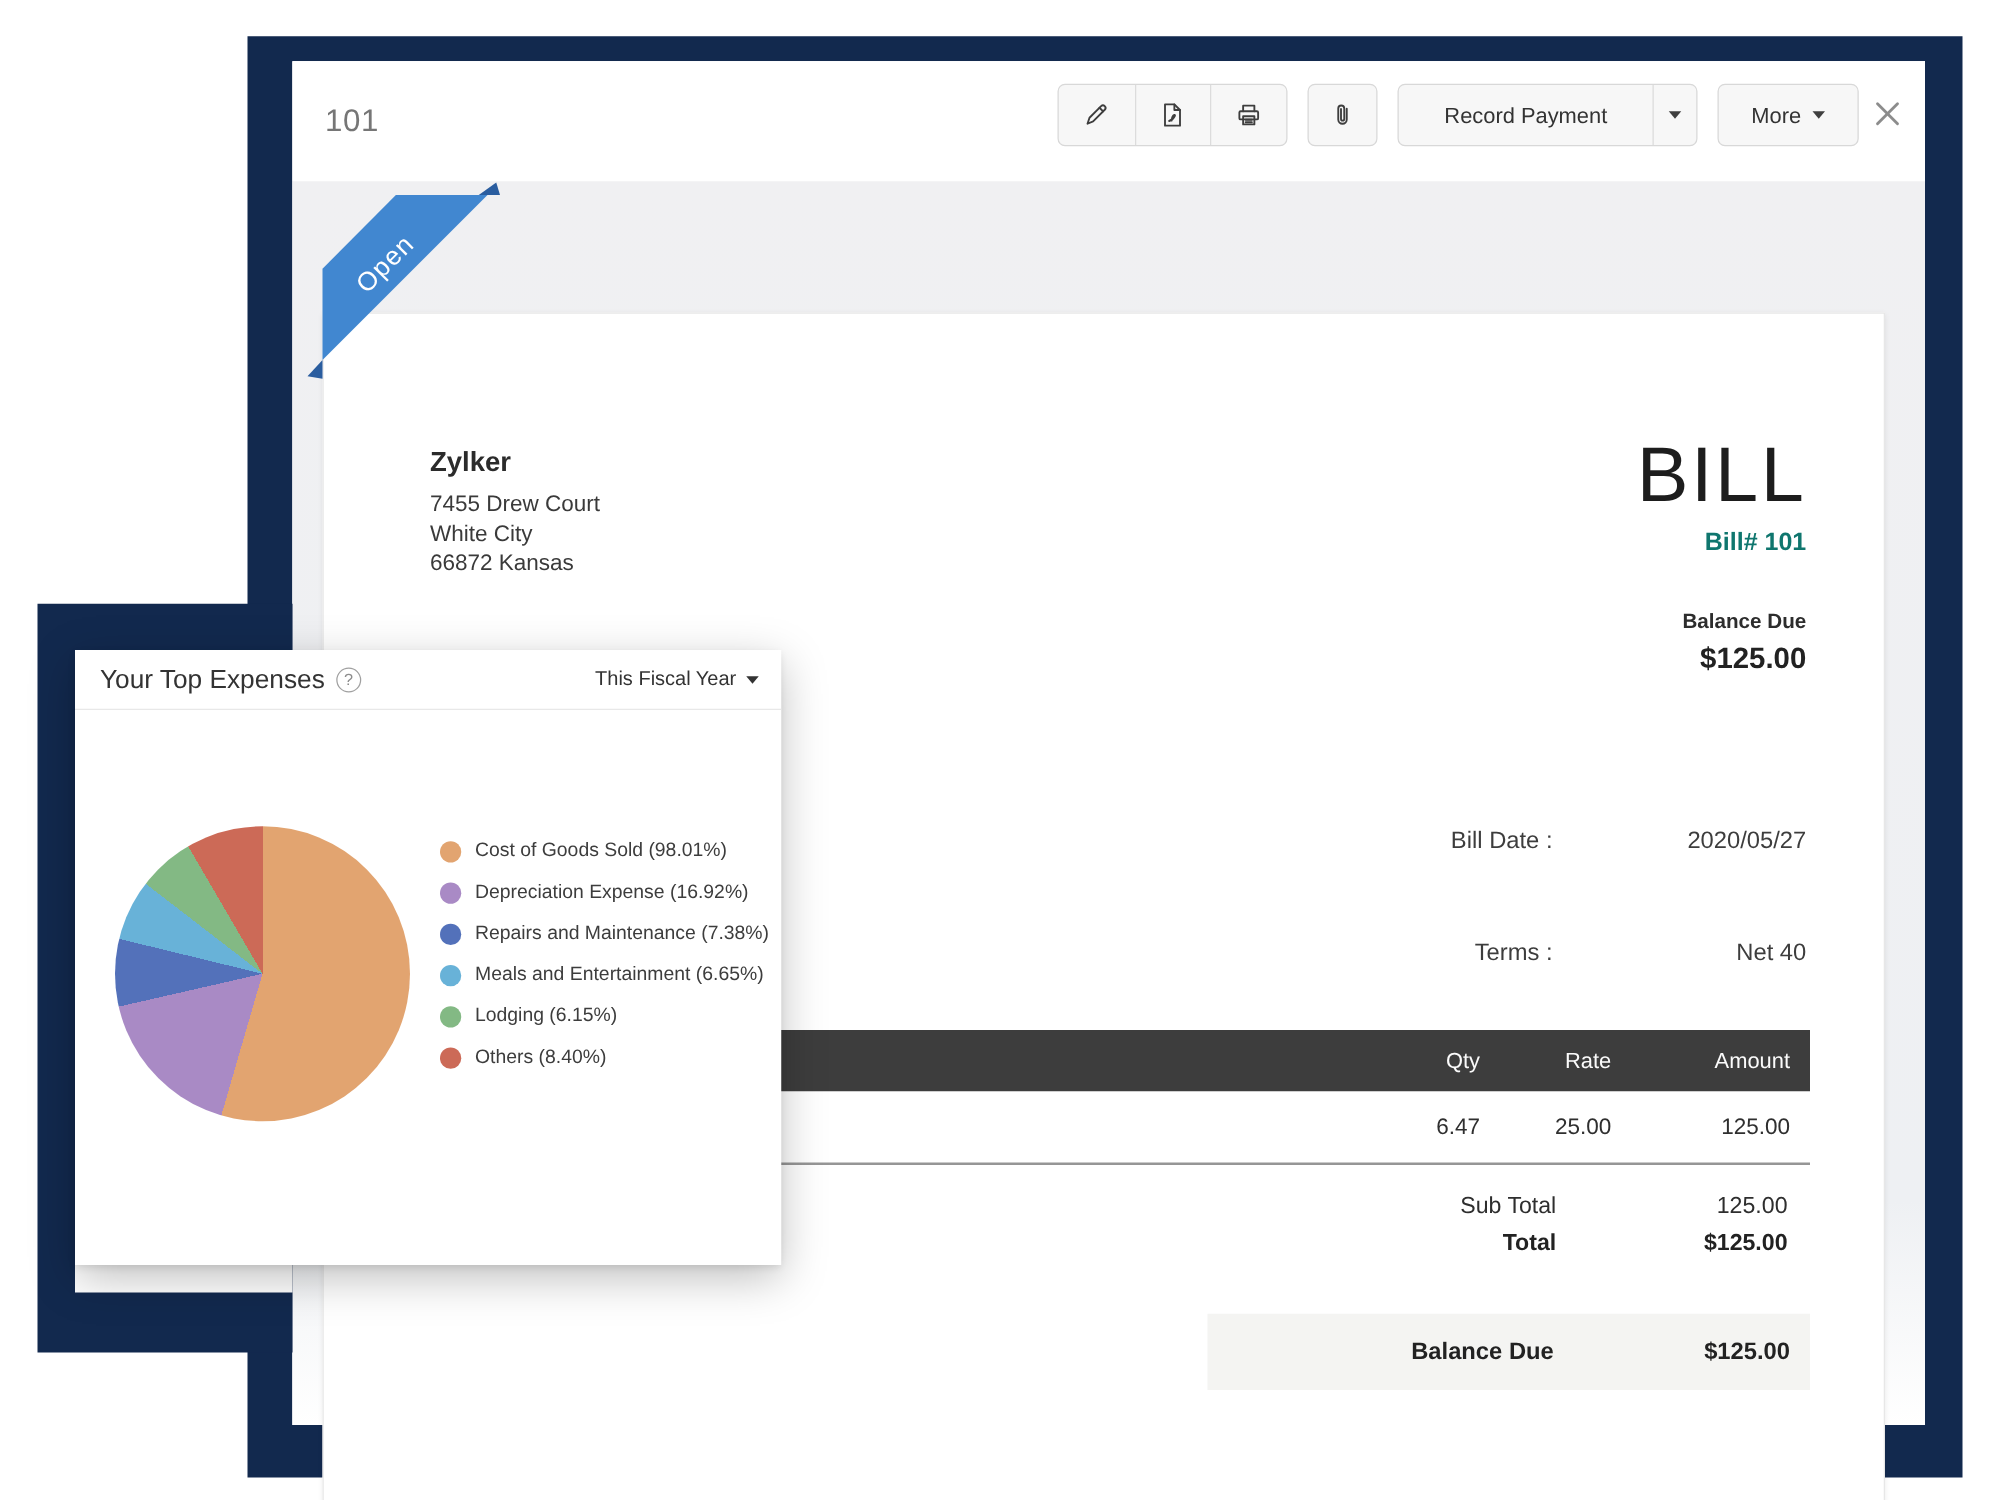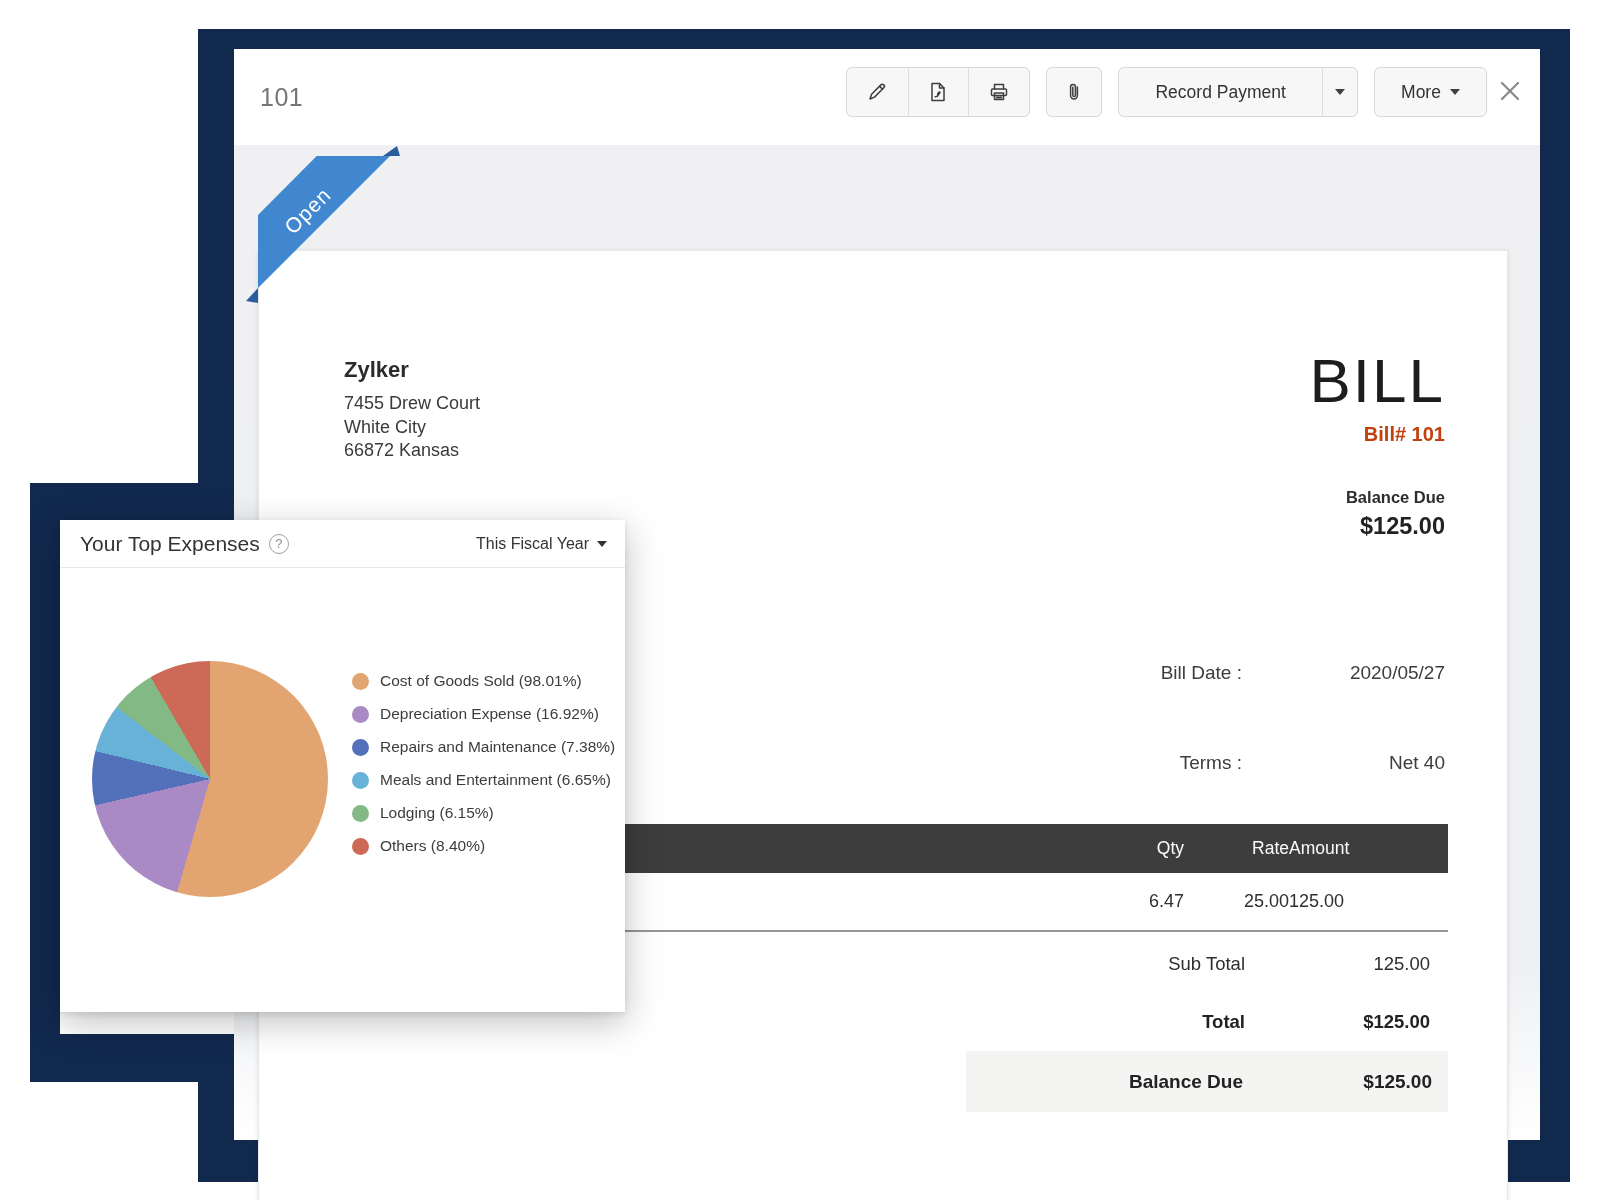--- a/index.html
+++ b/index.html
@@ -43,35 +43,35 @@
   .paper { position:absolute; left:24px; top:105px; width:1250px; height:986px;
     background:#ffffff; border:1px solid #e7e7e7; box-shadow:0 1px 5px rgba(0,0,0,0.10); }
   .ribbon-svg { position:absolute; left:6px; top:91px; width:170px; height:170px; overflow:visible; pointer-events:none; }
 
   .vendor { position:absolute; left:85px; top:106px; }
   .vendor-name { font-size:22px; font-weight:bold; color:#2b2b2b; margin-bottom:9px; }
   .vendor-line { font-size:18px; color:#3a3a3a; line-height:23.5px; }
 
   .bill-head { position:absolute; right:62px; top:96px; text-align:right; }
   .bill-title { font-size:62px; font-weight:400; color:#1d1d1d; letter-spacing:2px; line-height:1.1; }
-  .bill-number { font-size:20px; font-weight:bold; color:#c2410c; margin-top:8px; }
+  .bill-number { font-size:20px; font-weight:bold; color:#0f766e; margin-top:8px; }
   .bal-label { font-size:16.5px; font-weight:bold; color:#2d2d2d; margin-top:42px; }
   .bal-value { font-size:23.5px; font-weight:bold; color:#222; margin-top:6px; }
 
   .meta-row { position:absolute; left:0; right:0; height:26px; }
   .meta-row .lab { position:absolute; right:265px; font-size:19px; color:#3d3d3d; }
   .meta-row .val { position:absolute; right:62px; font-size:19px; color:#3d3d3d; }
 
   .thead { position:absolute; left:80px; top:573px; width:1109px; height:49px; background:#3d3d3d;
     display:flex; align-items:center; padding-right:16px; color:#fbfbfb; font-size:17.5px; }
   .tbody-row { position:absolute; left:80px; top:622px; width:1109px; height:57px;
     display:flex; align-items:center; padding-right:16px; color:#2f2f2f; font-size:18px; }
   .c-qty { margin-left:auto; width:100px; text-align:right; }
   .c-rate { width:105px; text-align:right; }
-  .c-amt { width:143px; }
+  .c-amt { width:143px; text-align:right; }
   .tdivider { position:absolute; left:80px; top:679px; width:1109px; height:2px; background:#969696; }
 
   .tot-row { position:absolute; left:0; right:0; height:26px; font-size:18.5px; color:#2e2e2e; }
   .tot-row .lab { position:absolute; right:262px; }
   .tot-row .val { position:absolute; right:77px; }
   .tot-row.bold { font-weight:bold; color:#222; }
   .balance-box { position:absolute; left:707px; top:800px; width:482px; height:61px; background:#f4f4f2; }
   .balance-box .lab { position:absolute; right:205px; top:50%; transform:translateY(-50%);
     font-weight:bold; font-size:19px; color:#222; }
   .balance-box .val { position:absolute; right:16px; top:50%; transform:translateY(-50%);
@@ -192,21 +192,21 @@
           <span class="c-qty">6.47</span>
           <span class="c-rate">25.00</span>
           <span class="c-amt">125.00</span>
         </div>
         <div class="tdivider"></div>
 
         <div class="tot-row" style="top:702px">
           <span class="lab">Sub Total</span>
           <span class="val">125.00</span>
         </div>
-        <div class="tot-row bold" style="top:760px">
+        <div class="tot-row bold" style="top:732px">
           <span class="lab">Total</span>
           <span class="val">$125.00</span>
         </div>
         <div class="balance-box">
           <span class="lab">Balance Due</span>
           <span class="val">$125.00</span>
         </div>
 
       </div>
     </div>

